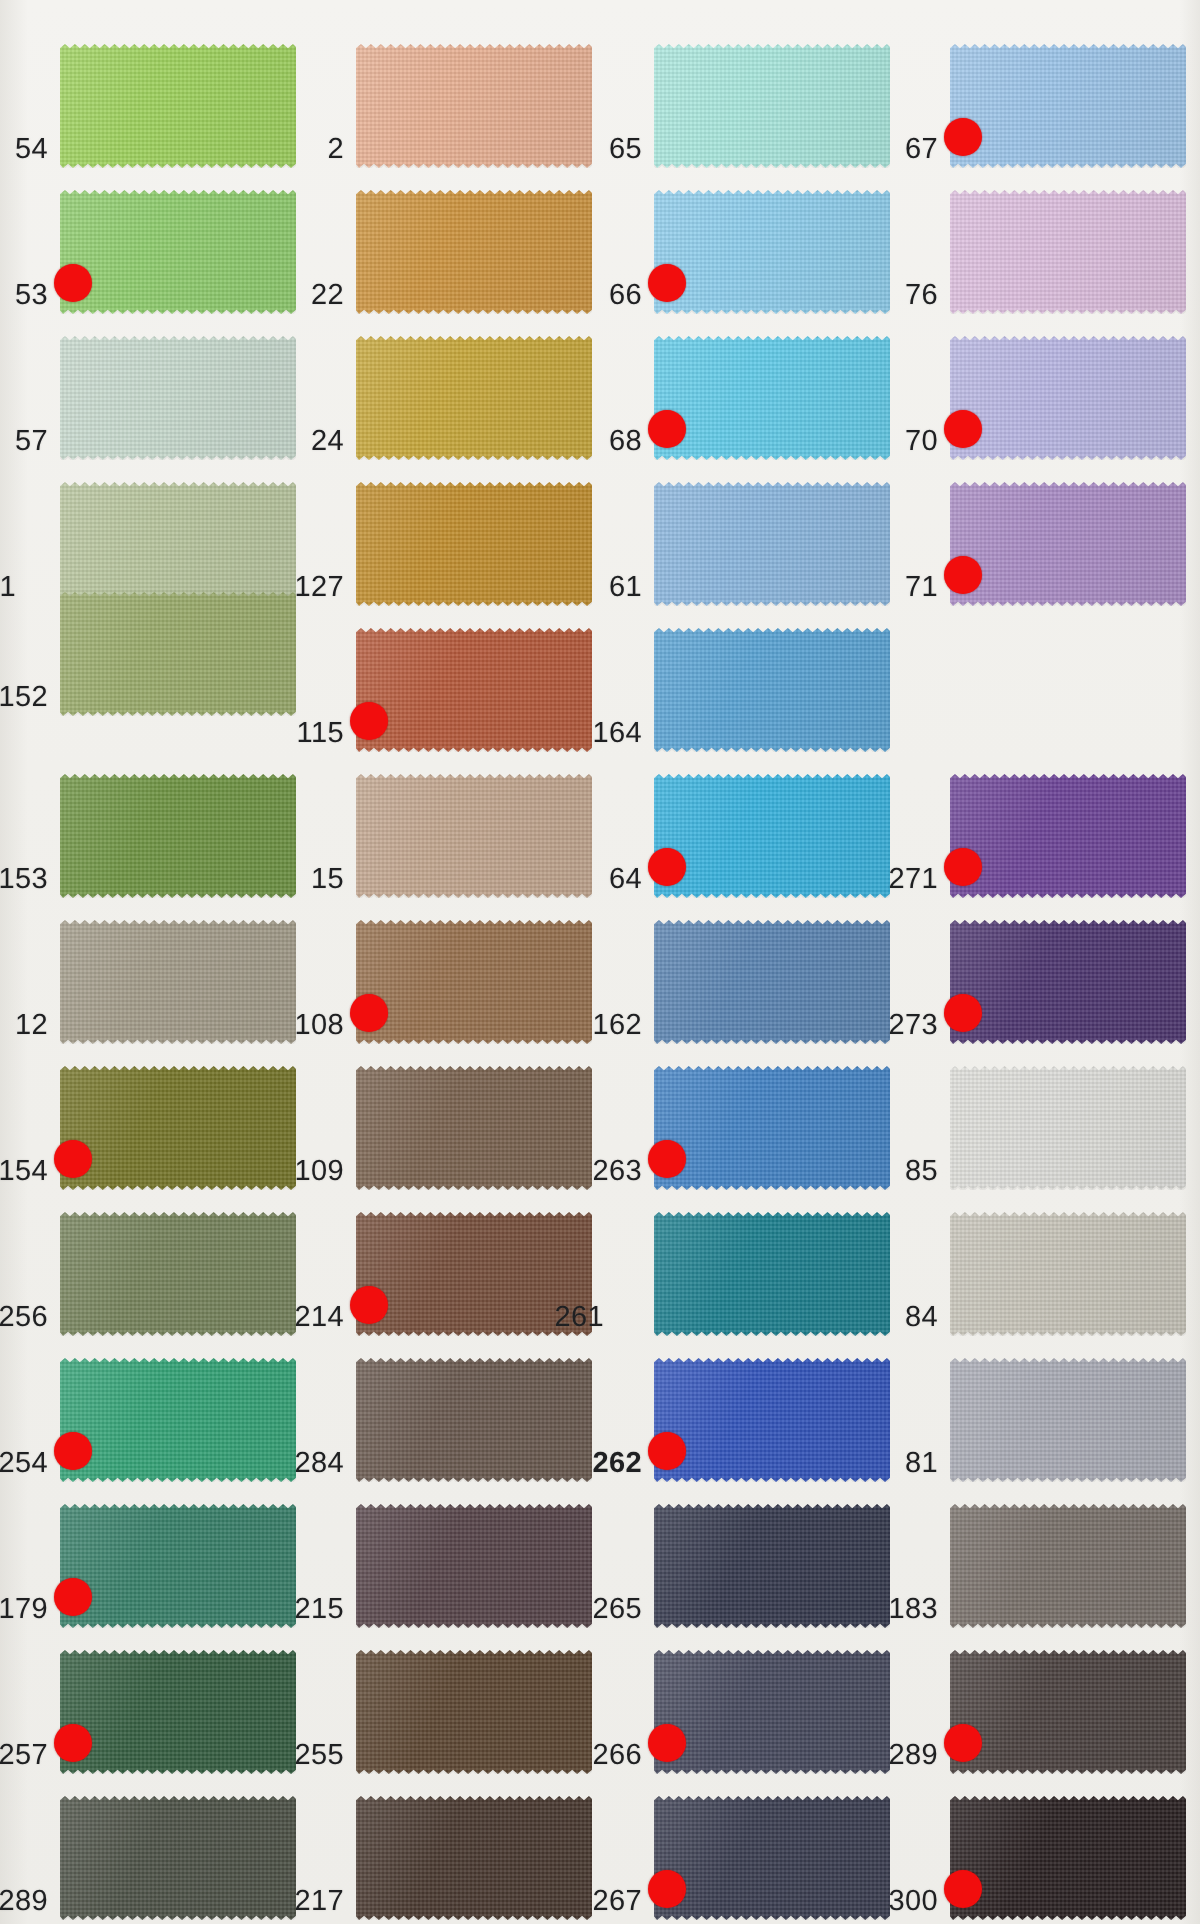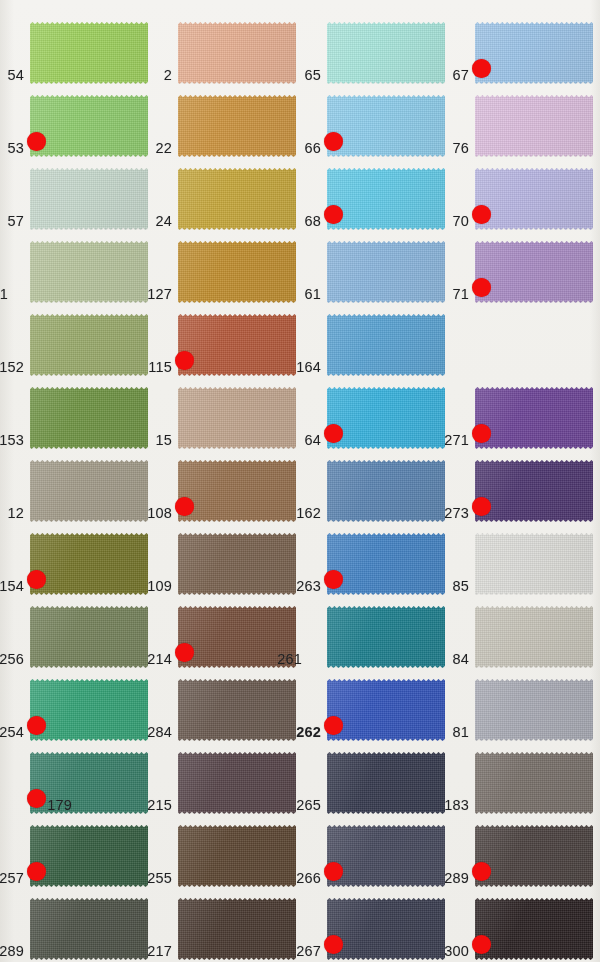--- a/index.html
+++ b/index.html
@@ -231,21 +231,21 @@
     </div>
     <div class="cell" style="left: 475px; top: 241px; width: 118px; height: 62px;">
       <div class="swatch">
         <div class="fabric" style="background: rgb(169, 140, 196);">
           <div class="sheen"></div>
         </div>
       </div>
       <div class="code" style="right: 124px;">71</div>
       <div class="dot" style="background: rgb(242, 13, 13);"></div>
     </div>
-    <div class="cell" style="left: 30px; top: 314px; width: 118px; height: 62px;">
+    <div class="cell" style="left: 30px; top: 296px; width: 118px; height: 62px;">
       <div class="swatch">
         <div class="fabric" style="background: rgb(154, 171, 108);">
           <div class="sheen"></div>
         </div>
       </div>
       <div class="code" style="right: 124px;">152</div>
     </div>
     <div class="cell" style="left: 178px; top: 314px; width: 118px; height: 62px;">
       <div class="swatch">
         <div class="fabric" style="background: rgb(181, 90, 60);">
@@ -425,21 +425,21 @@
       <div class="dot" style="background: rgb(242, 13, 13);"></div>
     </div>
     <div class="cell" style="left: 475px; top: 679px; width: 118px; height: 62px;">
       <div class="swatch">
         <div class="fabric" style="background: rgb(169, 171, 181);">
           <div class="sheen"></div>
         </div>
       </div>
       <div class="code" style="right: 124px;">81</div>
     </div>
-    <div class="cell" style="left: 30px; top: 752px; width: 118px; height: 62px; padding-left: 48px;">
+    <div class="cell" style="left: 30px; top: 752px; width: 118px; height: 62px;">
       <div class="swatch">
         <div class="fabric" style="background: rgb(57, 128, 106);">
           <div class="sheen"></div>
         </div>
       </div>
       <div class="code" style="right: 124px;">179</div>
       <div class="dot" style="background: rgb(242, 13, 13);"></div>
     </div>
     <div class="cell" style="left: 178px; top: 752px; width: 118px; height: 62px;">
       <div class="swatch">

